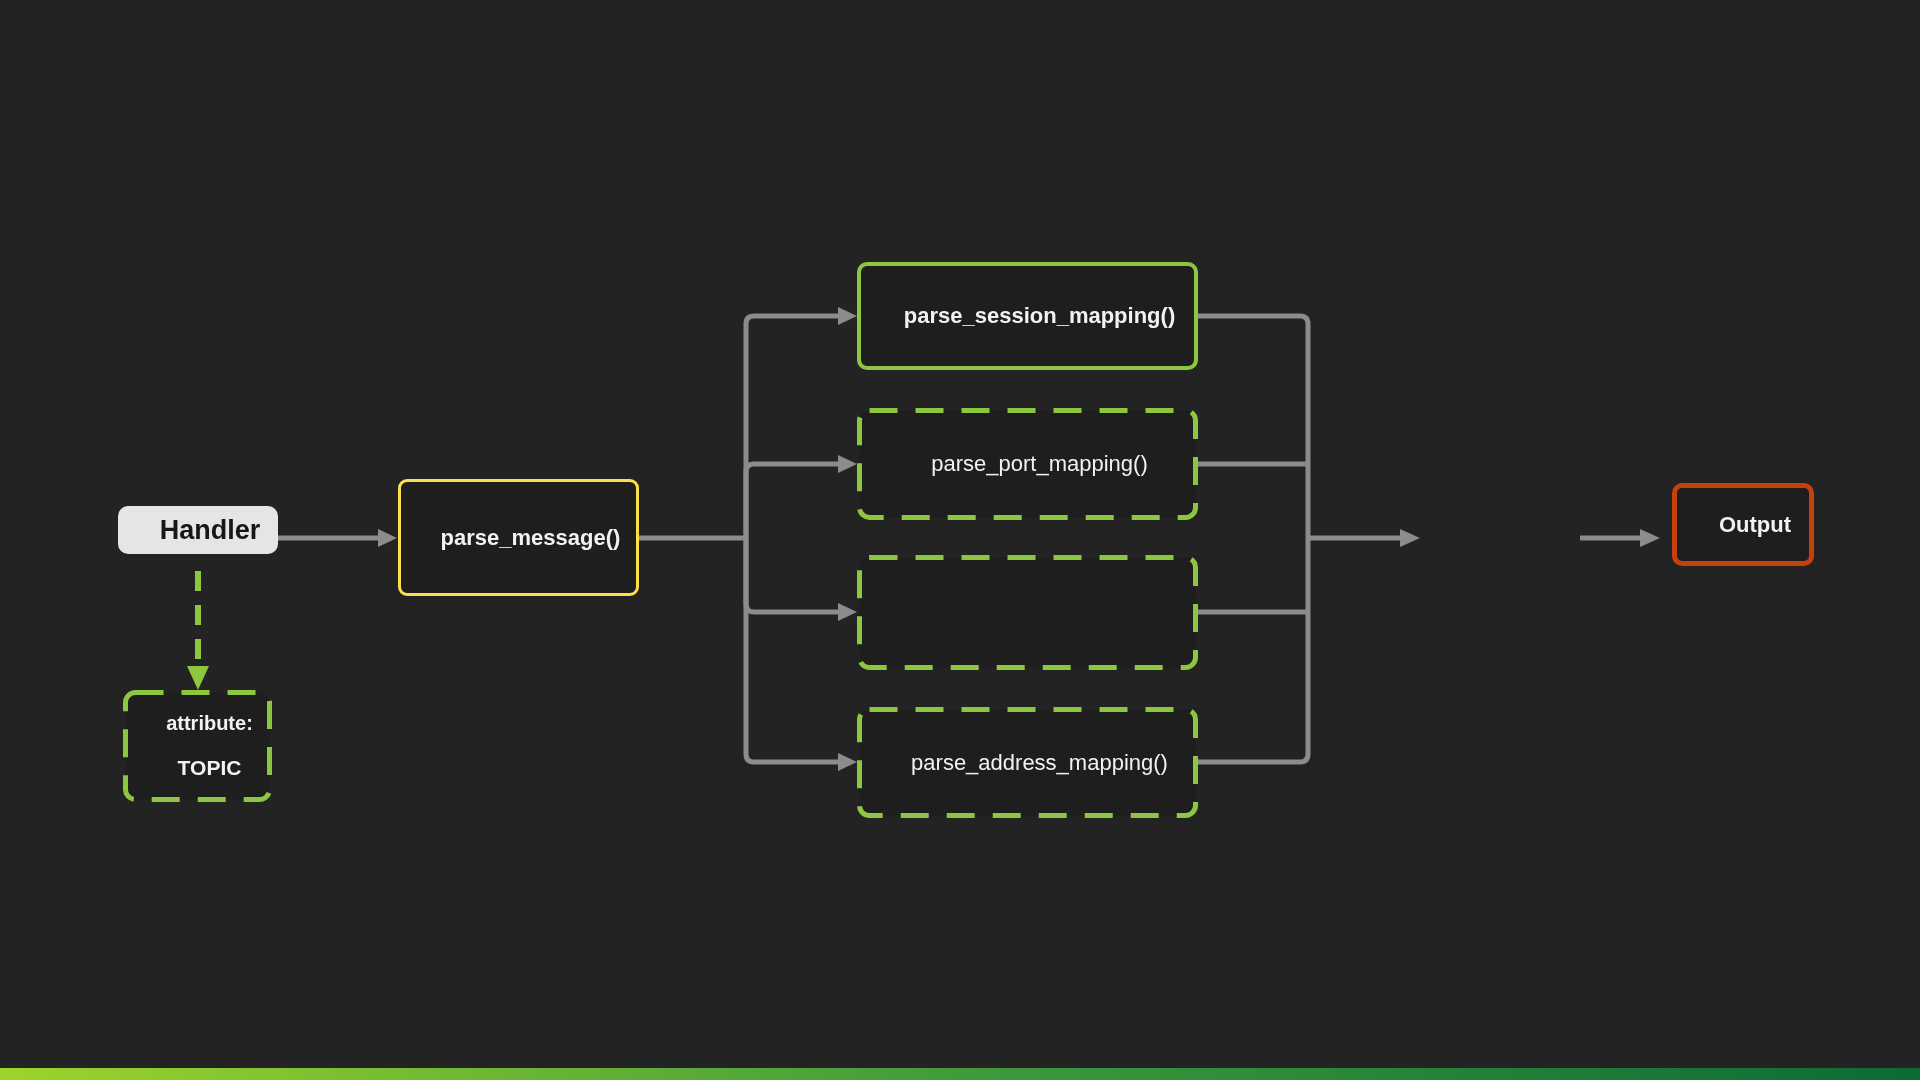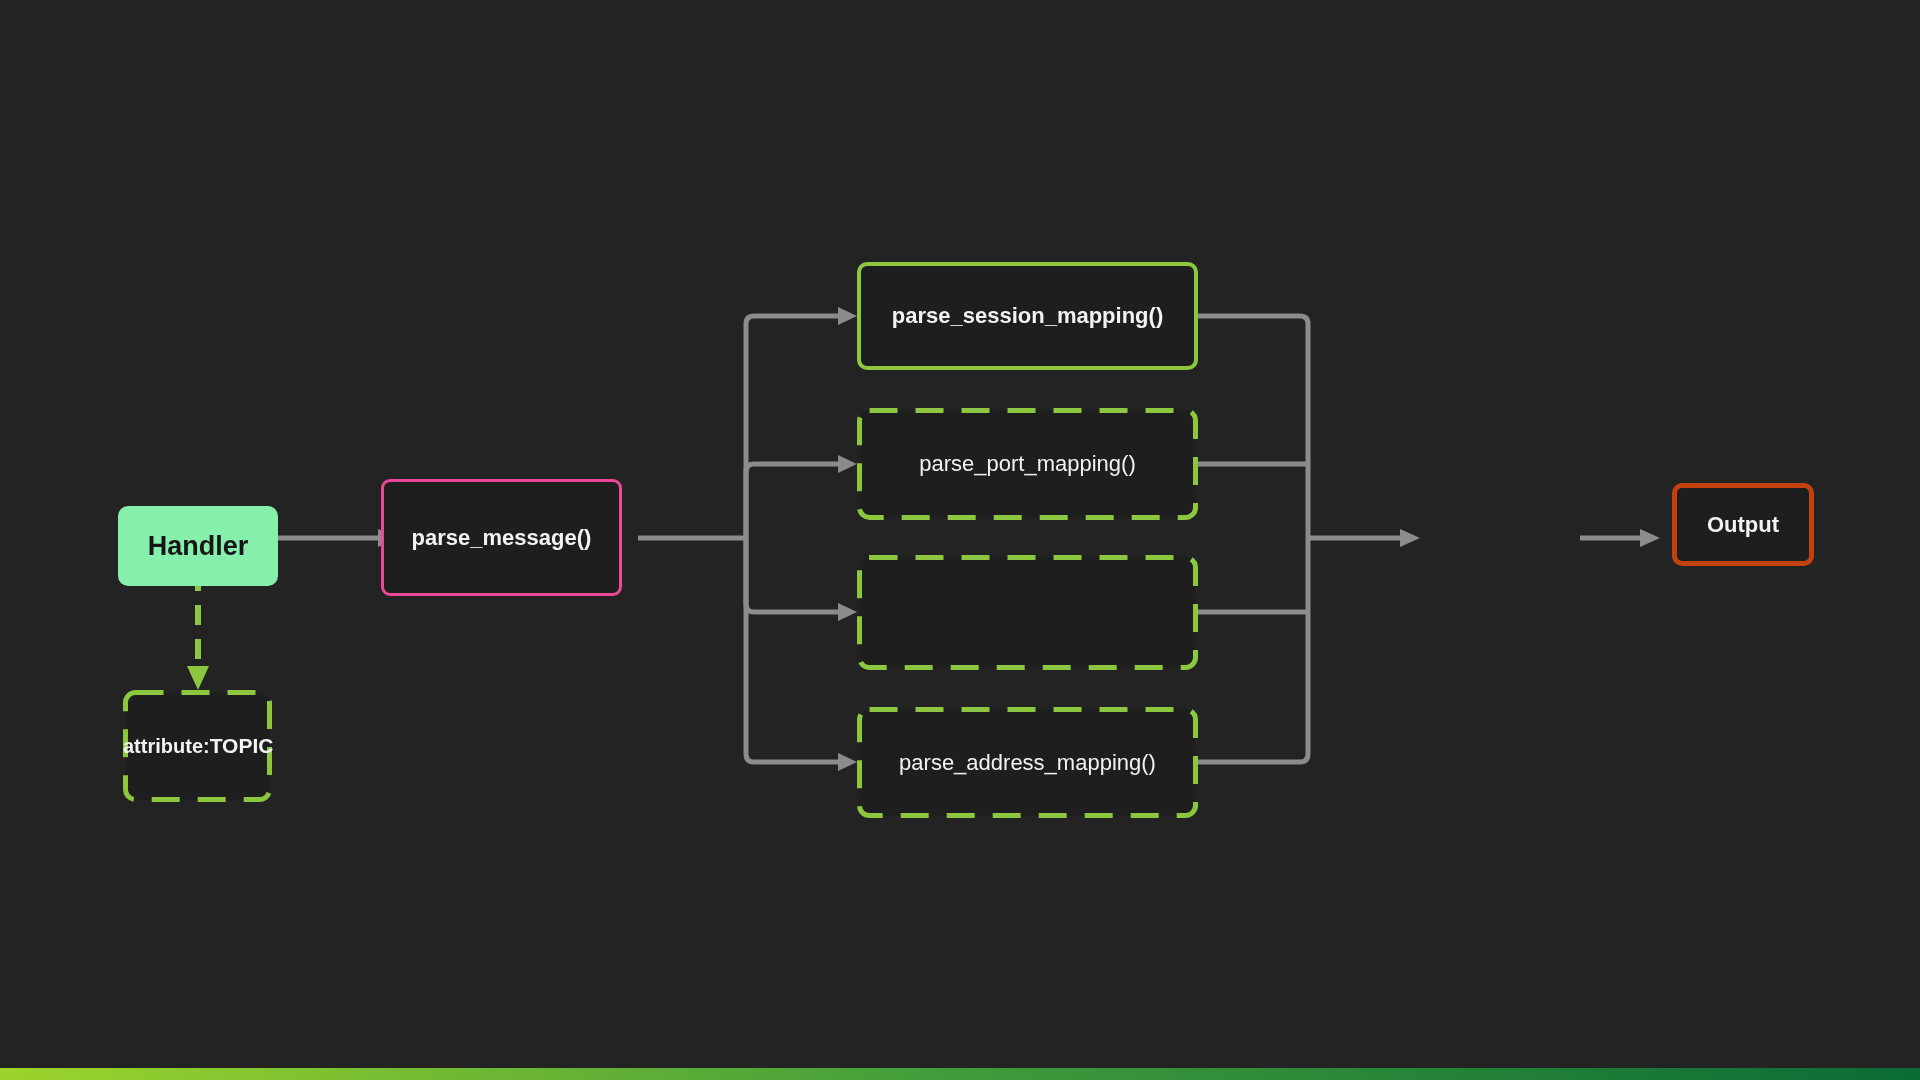--- a/index.html
+++ b/index.html
@@ -22,33 +22,34 @@
   }
   .node {
     position: absolute;
     display: flex;
     align-items: center;
     justify-content: center;
     text-align: center;
     box-sizing: border-box;
     color: #f2f2f2;
     font-size: 22px;
+    padding-left: 24px;
   }
   .handler {
-    left: 118px; top: 506px; width: 160px; height: 80px;
-    background: #86efac;
+    left: 118px; top: 506px; width: 160px; height: 48px;
+    background: #e5e5e5;
     border-radius: 10px;
     color: #161616;
     font-weight: bold;
     font-size: 27px;
   }
   .pmsg {
-    left: 381px; top: 479px; width: 241px; height: 117px;
+    left: 398px; top: 479px; width: 241px; height: 117px;
     background: #1e1e1e;
-    border: 3px solid #ec4899;
+    border: 3px solid #fde047;
     border-radius: 9px;
     font-weight: bold;
   }
   .session {
     left: 857px; top: 262px; width: 341px; height: 108px;
     background: #1e1e1e;
     border: 4px solid #8dc63f;
     border-radius: 10px;
     font-weight: bold;
   }
@@ -66,21 +67,21 @@
   .output {
     left: 1660px; top: 483px; width: 142px; height: 83px;
     background: #1e1e1e;
     border: 5px solid #c2410c;
     border-radius: 10px;
     font-weight: bold;
     margin-left: 12px;
   }
   .attribute {
     left: 123px; top: 690px; width: 149px; height: 112px;
-    flex-direction: row;
+    flex-direction: column;
     justify-content: space-evenly;
     font-weight: bold;
     font-size: 20px;
     background: transparent;
   }
   .attribute .attr-line2 { font-size: 21px; }
   .logo {
     position: absolute;
     right: 50px;
     top: 960px;

